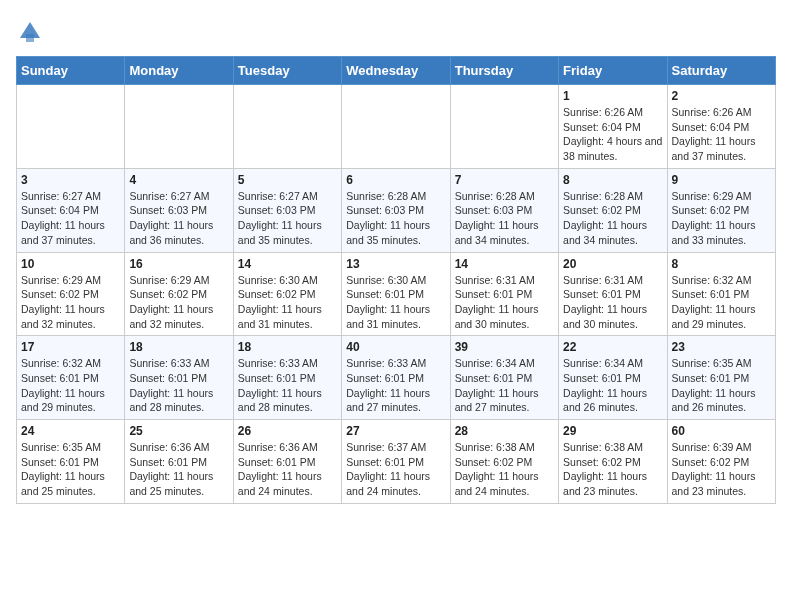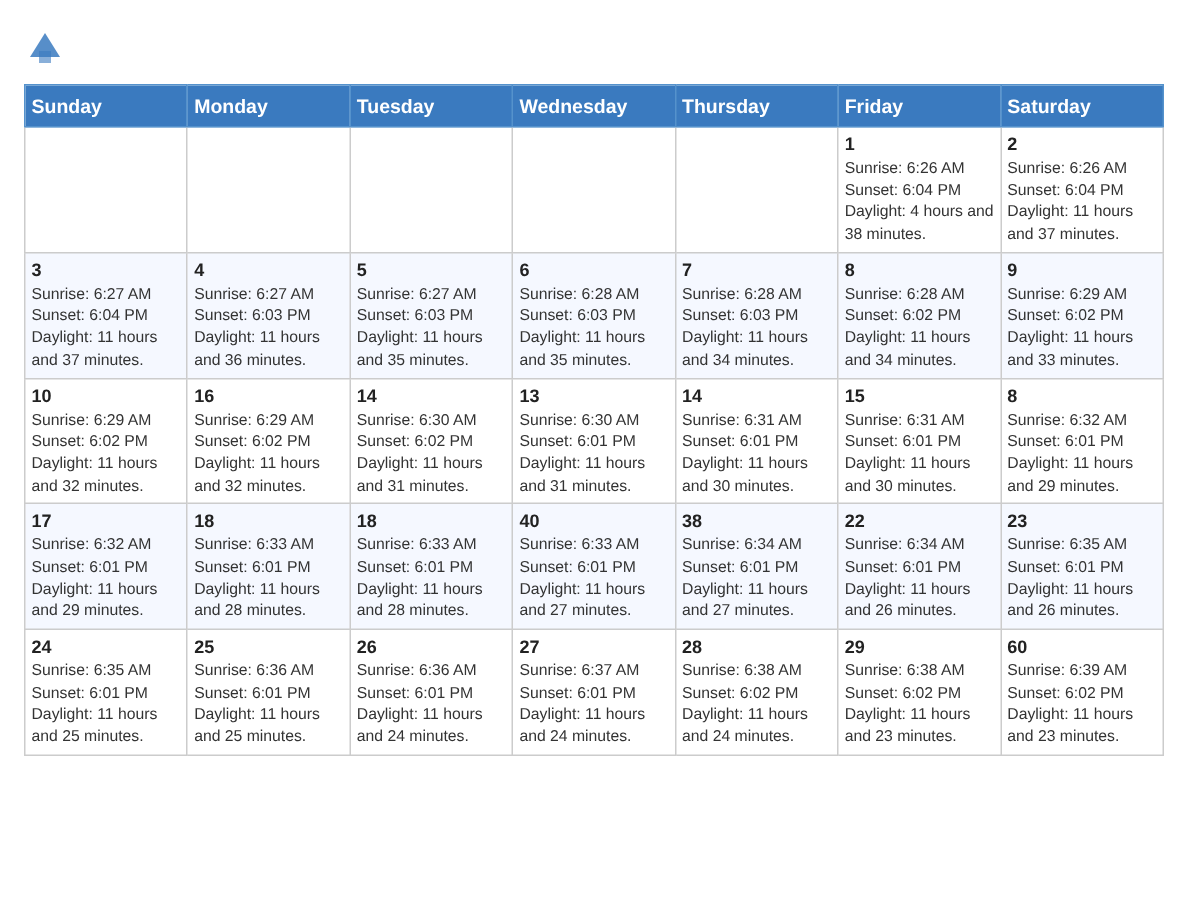--- a/index.html
+++ b/index.html
@@ -219,21 +219,21 @@
           <div class="cell-text">Sunset: 6:01 PM</div>
           <div class="cell-text">Daylight: 11 hours and 31 minutes.</div>
         </td>
         <td>
           <span class="day-num">14</span>
           <div class="cell-text">Sunrise: 6:31 AM</div>
           <div class="cell-text">Sunset: 6:01 PM</div>
           <div class="cell-text">Daylight: 11 hours and 30 minutes.</div>
         </td>
         <td>
-          <span class="day-num">15</span>
+          <span class="day-num">20</span>
           <div class="cell-text">Sunrise: 6:31 AM</div>
           <div class="cell-text">Sunset: 6:01 PM</div>
           <div class="cell-text">Daylight: 11 hours and 30 minutes.</div>
         </td>
         <td>
           <span class="day-num">8</span>
           <div class="cell-text">Sunrise: 6:32 AM</div>
           <div class="cell-text">Sunset: 6:01 PM</div>
           <div class="cell-text">Daylight: 11 hours and 29 minutes.</div>
         </td>
@@ -257,21 +257,21 @@
           <div class="cell-text">Sunset: 6:01 PM</div>
           <div class="cell-text">Daylight: 11 hours and 28 minutes.</div>
         </td>
         <td>
           <span class="day-num">40</span>
           <div class="cell-text">Sunrise: 6:33 AM</div>
           <div class="cell-text">Sunset: 6:01 PM</div>
           <div class="cell-text">Daylight: 11 hours and 27 minutes.</div>
         </td>
         <td>
-          <span class="day-num">38</span>
+          <span class="day-num">39</span>
           <div class="cell-text">Sunrise: 6:34 AM</div>
           <div class="cell-text">Sunset: 6:01 PM</div>
           <div class="cell-text">Daylight: 11 hours and 27 minutes.</div>
         </td>
         <td>
           <span class="day-num">22</span>
           <div class="cell-text">Sunrise: 6:34 AM</div>
           <div class="cell-text">Sunset: 6:01 PM</div>
           <div class="cell-text">Daylight: 11 hours and 26 minutes.</div>
         </td>

